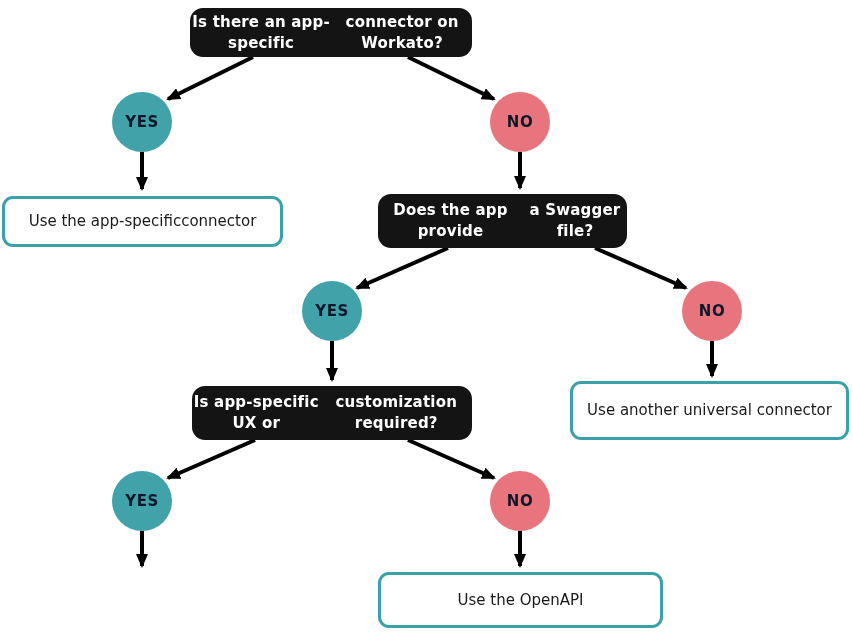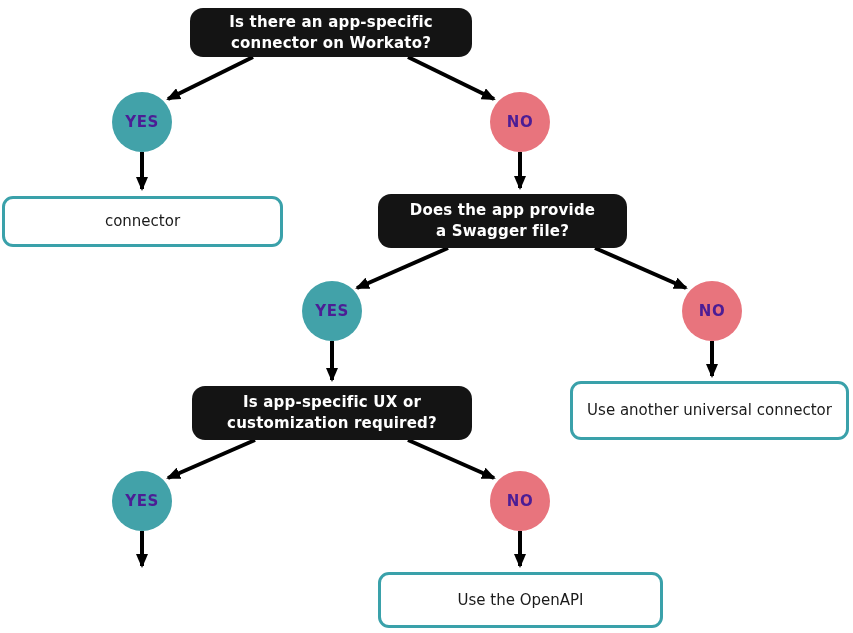--- a/index.html
+++ b/index.html
@@ -11,33 +11,33 @@
     --outcome-text:#1a1a1a;
     --arrow-color:#000000;
     --canvas-bg:#ffffff;
   }
   *{box-sizing:border-box;margin:0;padding:0;}
   body{background:var(--canvas-bg);font-family:"DejaVu Sans","Liberation Sans",sans-serif;}
   .canvas{position:relative;width:853px;height:633px;background:var(--canvas-bg);overflow:hidden;}
   .arrows{position:absolute;left:0;top:0;width:853px;height:633px;pointer-events:none;}
   .arrows line{stroke:var(--arrow-color);stroke-width:4;}
   .arrows .ah{fill:var(--arrow-color);}
-  .node{position:absolute;display:flex;flex-direction:column;align-items:center;justify-content:center;text-align:center;}
+  .node{position:absolute;display:flex;flex-direction:row;align-items:center;justify-content:center;text-align:center;}
   .decision{
     background:var(--decision-bg);
     color:var(--decision-text);
     border-radius:13px;
     font-size:15px;
     font-weight:600;
     line-height:21px;
     letter-spacing:.2px;
   }
   .circle{
     width:60px;height:60px;border-radius:50%;
-    color:#4c1d95;font-size:15px;font-weight:700;letter-spacing:.5px;
+    color:#0f172a;font-size:15px;font-weight:700;letter-spacing:.5px;
     display:flex;align-items:center;justify-content:center;
   }
   .circle.yes{background:var(--yes-color);}
   .circle.no{background:var(--no-color);}
   .outcome{
     background:#fff;
     border:3px solid var(--outcome-border);
     border-radius:11px;
     color:var(--outcome-text);
     font-size:15px;
@@ -76,20 +76,21 @@
   </div>
 
   <div class="node circle yes" style="left:112px;top:92px">
     <span>YES</span>
   </div>
   <div class="node circle no" style="left:490px;top:92px">
     <span>NO</span>
   </div>
 
   <div class="node outcome" style="left:2px;top:196px;width:281px;height:51px">
+    <div>Use the app-specific</div>
     <div>connector</div>
   </div>
 
   <div class="node decision" style="left:378px;top:194px;width:249px;height:54px">
     <div>Does the app provide</div>
     <div>a Swagger file?</div>
   </div>
 
   <div class="node circle yes" style="left:302px;top:281px">
     <span>YES</span>

